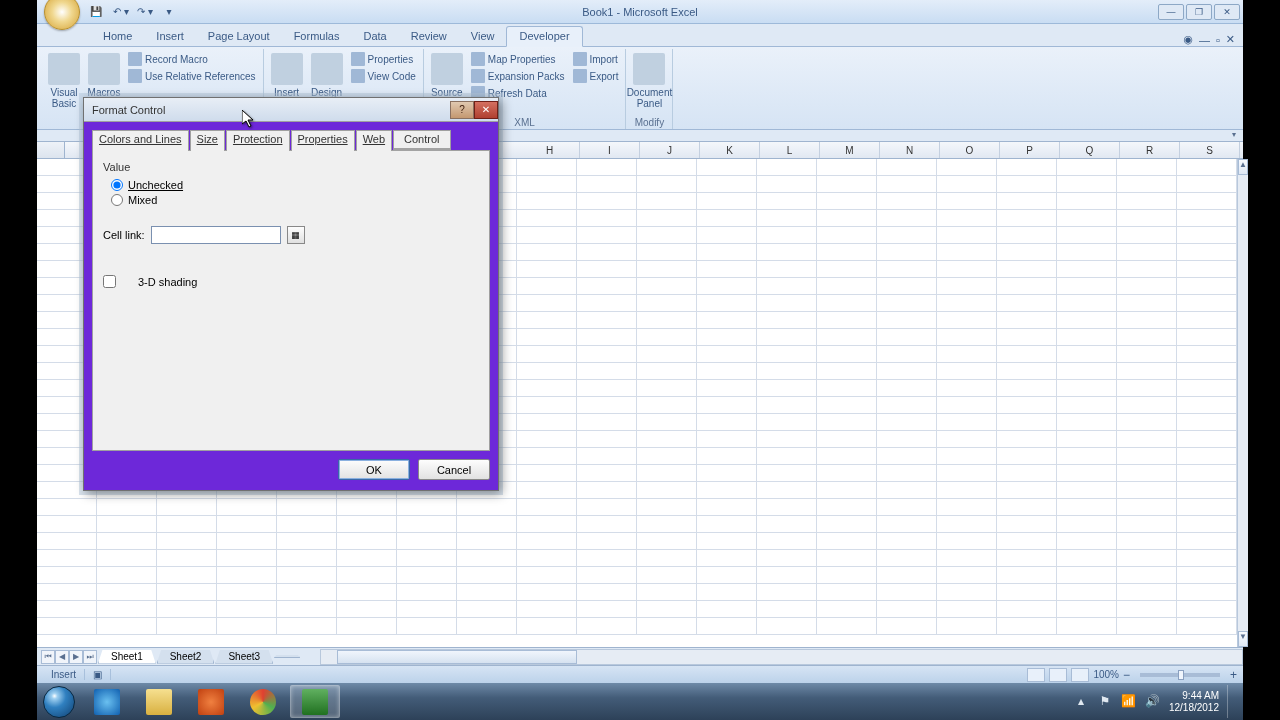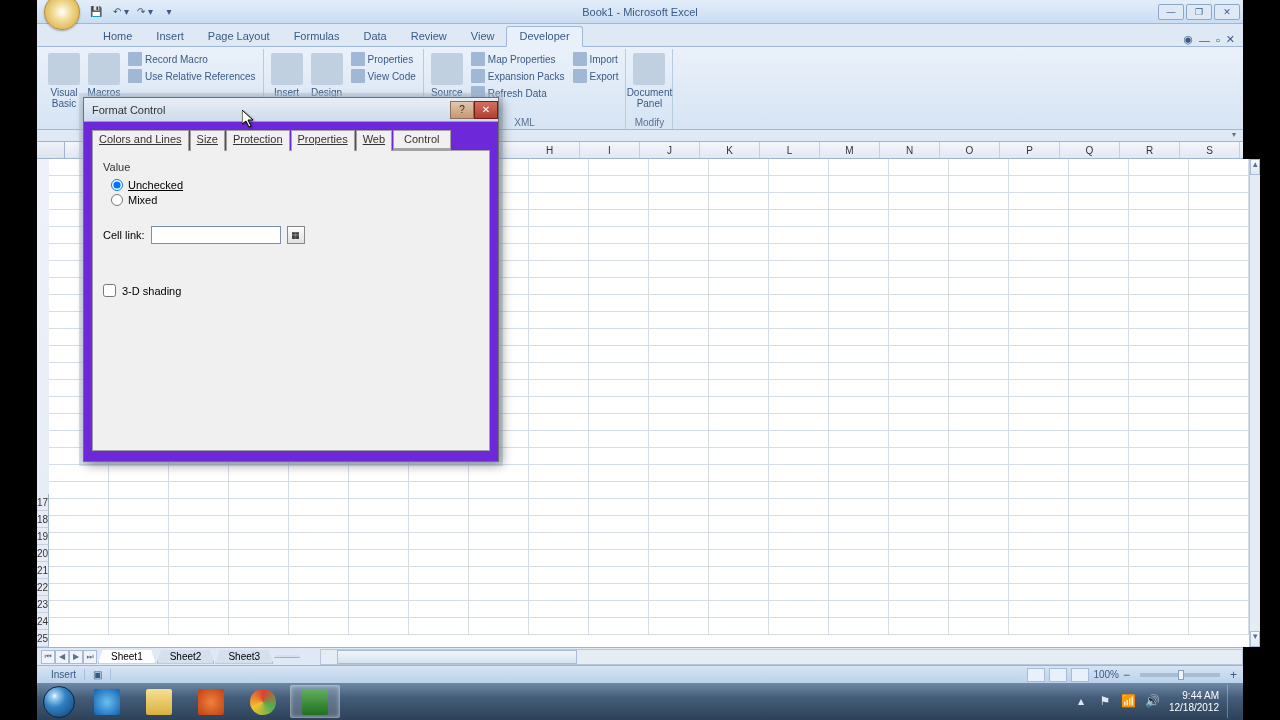--- a/index.html
+++ b/index.html
@@ -63,21 +63,21 @@
 .dlg-tabs { display:flex; border-bottom:1px solid #a0a0a0; }
 .dlg-tab { padding:2px 6px 3px; font-size:11px; border:1px solid #a0a0a0; border-bottom:none; background:#f0f0f0; margin-right:1px; margin-bottom:-1px; text-decoration:underline; color:#333; cursor:default; }
 .dlg-tab.active { background:#f0f0f0; border-bottom:3px solid #a3a3a3; text-decoration:none; padding-left:10px; padding-right:10px; }
 .dlg-panel { border:1px solid #a0a0a0; border-top:none; padding:10px 10px 14px; height:300px; background:#f0f0f0; }
 .dlg-section { font-size:11px; color:#333; margin-bottom:6px; }
 .radio-row { display:flex; align-items:center; gap:5px; font-size:11px; margin-left:8px; margin-bottom:3px; }
 .radio-row input { width:12px; height:12px; }
 .field-row { display:flex; align-items:center; gap:6px; margin-top:20px; font-size:11px; }
 .field-row input[type=text] { width:130px; height:18px; border:1px solid #7a90b0; font-size:11px; padding:0 2px; }
 .ref-btn { width:18px; height:18px; border:1px solid #888; background:linear-gradient(#fdfdfd,#e0e0e0); font-size:9px; }
-.chk-row { display:flex; align-items:flex-end; gap:6px; font-size:11px; margin-top:40px; }
+.chk-row { display:flex; align-items:flex-end; gap:22px; font-size:11px; margin-top:31px; }
 .dlg-buttons { display:flex; justify-content:flex-end; gap:8px; margin-top:8px; }
 .dlg-btn { width:72px; height:21px; font-size:11px; border:1px solid #888; background:linear-gradient(#fdfdfd,#e2e2e2); border-radius:2px; }
 .dlg-btn.default { border:1px solid #3a6aa8; box-shadow:inset 0 0 0 1px #8ab0e0; }
 
 
 .taskbar { position:absolute; left:37px; bottom:0; width:1206px; height:37px; background:linear-gradient(#6e8aa8,#435c78 40%,#2d4158); display:flex; align-items:center; }
 .start-btn { width:44px; height:37px; display:flex; align-items:center; justify-content:center; }
 .start-orb { width:32px; height:32px; border-radius:50%; background:radial-gradient(circle at 35% 30%,#fff 0%,#9ecff0 10%,#3080c0 40%,#104070 100%); border:1px solid #0a2840; }
 .tb-item { width:50px; height:33px; margin:2px 1px; display:flex; align-items:center; justify-content:center; border-radius:2px; }
 .tb-item.active { background:rgba(255,255,255,.18); border:1px solid rgba(255,255,255,.3); box-shadow:inset 0 0 4px rgba(255,255,255,.4); }
@@ -235,32 +235,20 @@
     <div class="ch">M</div>
     <div class="ch">N</div>
     <div class="ch">O</div>
     <div class="ch">P</div>
     <div class="ch">Q</div>
     <div class="ch">R</div>
     <div class="ch">S</div>
   </div>
 
   <div class="grid-area">
-    <div class="rowhdrs">
-      <div style="height:335px"></div>
-      <div class="rh">17</div>
-      <div class="rh">18</div>
-      <div class="rh">19</div>
-      <div class="rh">20</div>
-      <div class="rh">21</div>
-      <div class="rh">22</div>
-      <div class="rh">23</div>
-      <div class="rh">24</div>
-      <div class="rh">25</div>
-    </div>
     <div class="cells">
       <div class="cell-row">
           <div class="cell"></div>
           <div class="cell"></div>
           <div class="cell"></div>
           <div class="cell"></div>
           <div class="cell"></div>
           <div class="cell"></div>
           <div class="cell"></div>
           <div class="cell"></div>
@@ -942,20 +930,24 @@
         <div class="field-row">
           <span>Cell link:</span>
           <input type="text" value="" style="">
           <button class="ref-btn">▦</button>
         </div>
         <label class="chk-row">
             <input type="checkbox" style="">
             <span>3-D shading</span>
           </label>
       </div>
+      <div class="dlg-buttons">
+        <button class="dlg-btn default">OK</button>
+        <button class="dlg-btn">Cancel</button>
+      </div>
     </div>
   </div>
 
   <div class="cursor">
     <svg width="16" height="20">
         <path d="M0 0 L0 14 L4 11 L7 17 L9 16 L6 10 L11 10 Z" fill="#fff" stroke="#000" stroke-width="1"></path>
       </svg>
   </div>
 
 </div>

